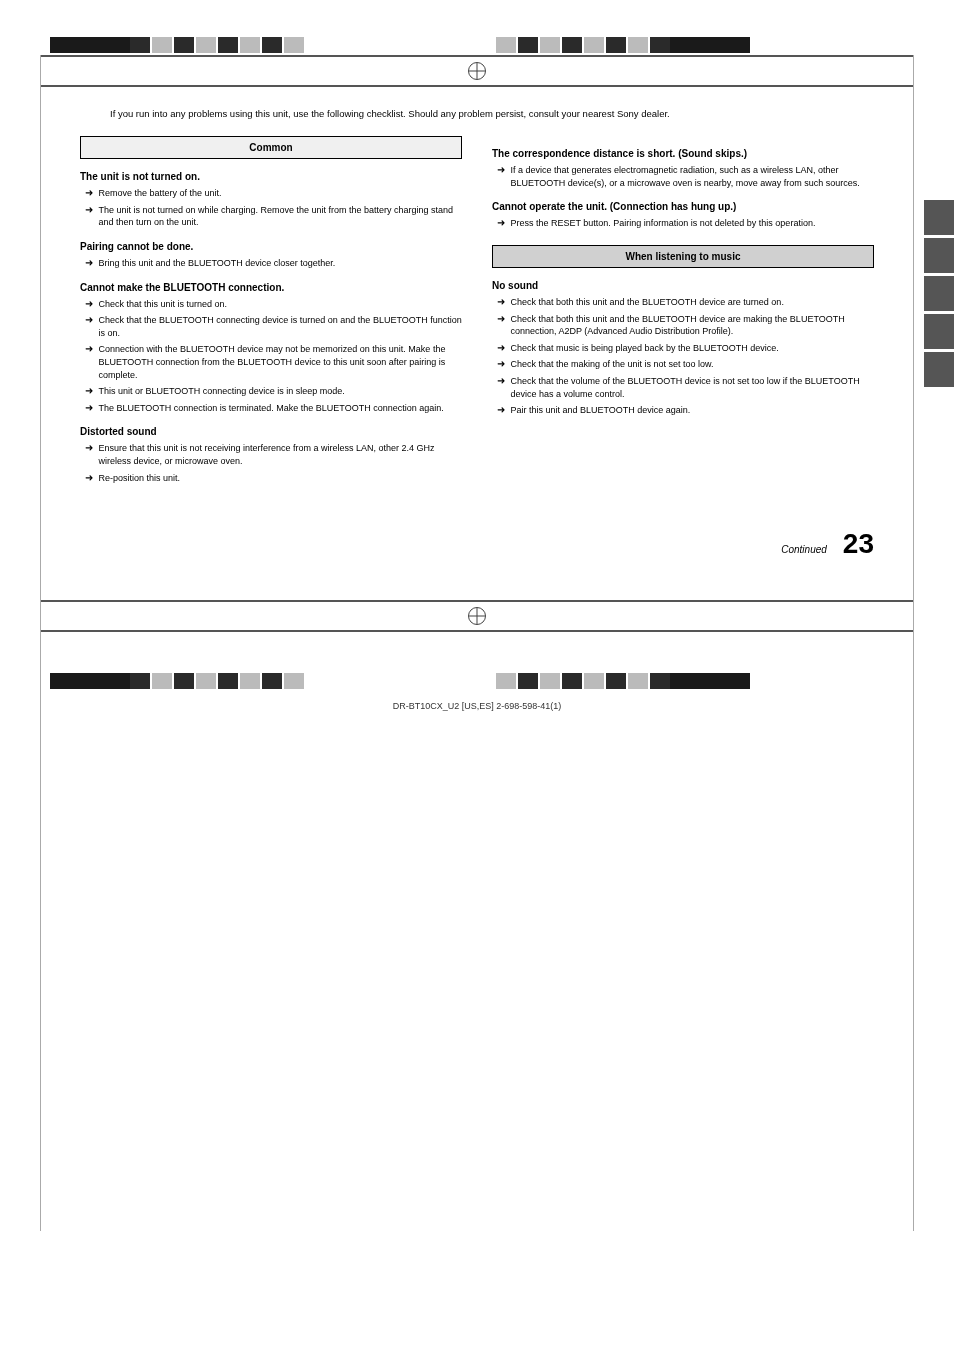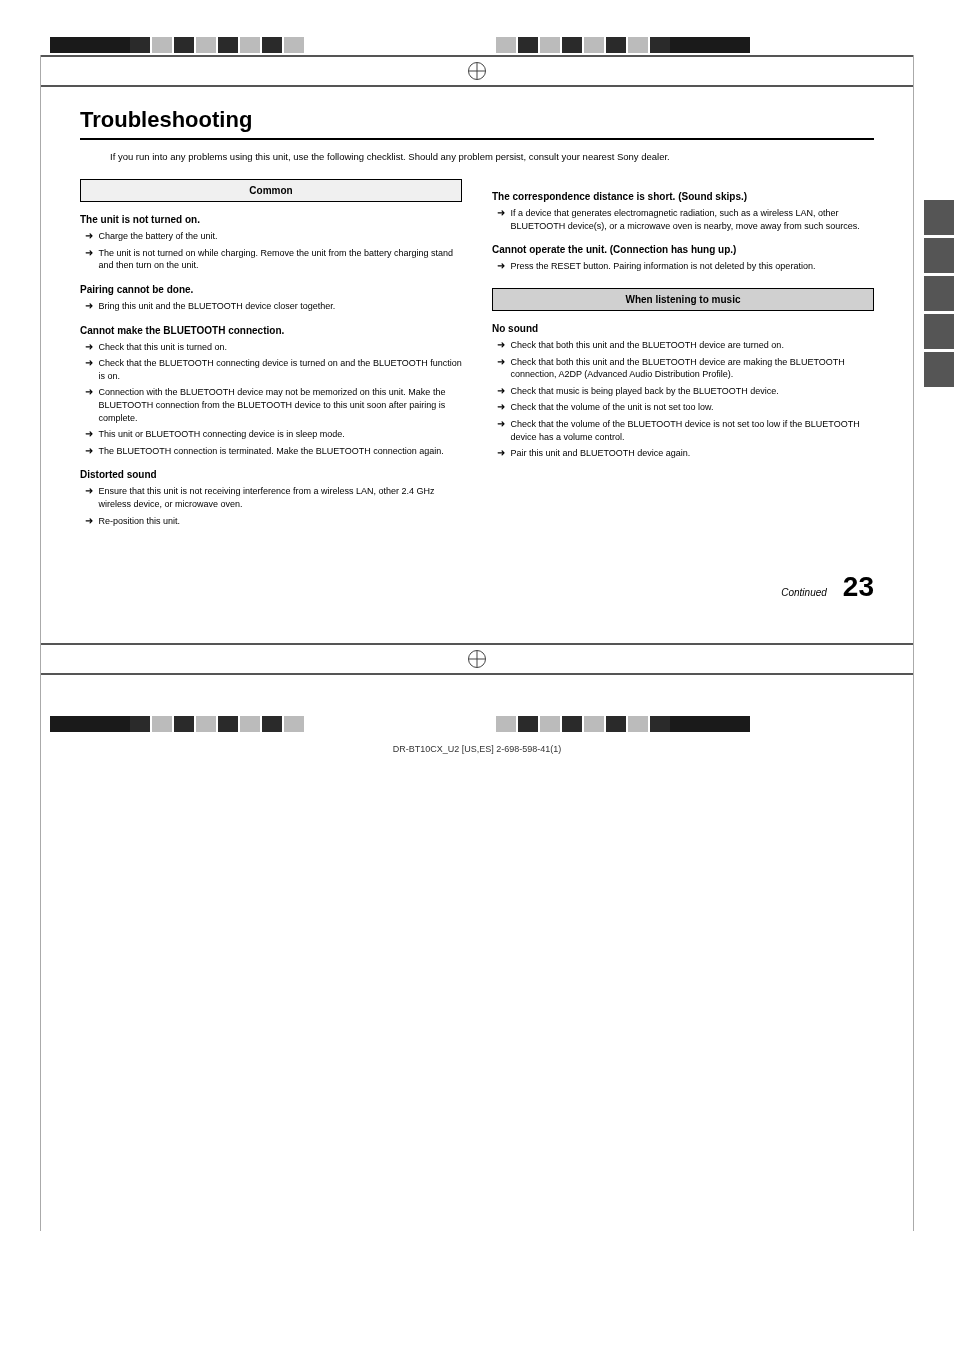--- a/index.html
+++ b/index.html
@@ -286,35 +286,34 @@
 
   <div style="display:flex; justify-content:space-between; padding: 5px 50px; align-items:center;">
     <div></div>
     <div class="reg-sym"></div>
     <div></div>
   </div>
 
   <div class="bot-hline"></div>
 
   <div class="main-content">
-    <div class="page-title">Troubleshooting</div>
 
     <div class="intro-text">If you run into any problems using this unit, use the following checklist. Should any problem persist, consult your nearest Sony dealer.</div>
 
     <div class="two-col">
 
       <div class="col-left">
         <div class="section-box">Common</div>
 
         <div class="subsection-title">
           <span>The unit is not turned on.</span>
         </div>
         <div class="bullet-item">
           <span class="arrow">➜</span>
-          <span class="bullet-text">Charge the battery of the unit.</span>
+          <span class="bullet-text">Remove the battery of the unit.</span>
         </div>
         <div class="bullet-item">
           <span class="arrow">➜</span>
           <span class="bullet-text">The unit is not turned on while charging. Remove the unit from the battery charging stand and then turn on the unit.</span>
         </div>
 
         <div class="subsection-title">
           <span>Pairing cannot be done.</span>
         </div>
         <div class="bullet-item">
@@ -391,21 +390,21 @@
         <div class="bullet-item">
           <span class="arrow">➜</span>
           <span class="bullet-text">Check that both this unit and the BLUETOOTH device are making the BLUETOOTH connection, A2DP (Advanced Audio Distribution Profile).</span>
         </div>
         <div class="bullet-item">
           <span class="arrow">➜</span>
           <span class="bullet-text">Check that music is being played back by the BLUETOOTH device.</span>
         </div>
         <div class="bullet-item">
           <span class="arrow">➜</span>
-          <span class="bullet-text">Check that the volume of the unit is not set too low.</span>
+          <span class="bullet-text">Check that the making of the unit is not set too low.</span>
         </div>
         <div class="bullet-item">
           <span class="arrow">➜</span>
           <span class="bullet-text">Check that the volume of the BLUETOOTH device is not set too low if the BLUETOOTH device has a volume control.</span>
         </div>
         <div class="bullet-item">
           <span class="arrow">➜</span>
           <span class="bullet-text">Pair this unit and BLUETOOTH device again.</span>
         </div>
 

